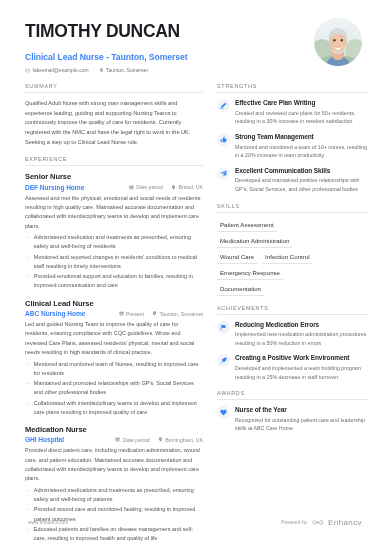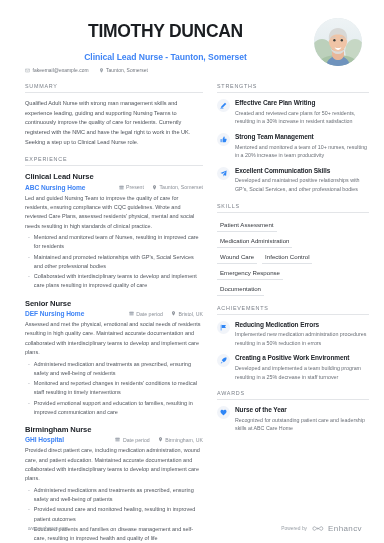--- a/index.html
+++ b/index.html
@@ -7,21 +7,21 @@
     width: 384px; height: 543px;
     background: #ffffff;
     font-family: "Liberation Sans", sans-serif;
     color: #3b3f45;
     overflow: hidden;
   }
   .page { position: relative; width: 384px; height: 543px; padding: 0; }
 
   
   .header { display: flex; align-items: flex-start; padding: 18px 22px 0 25px; }
-  .header-text { flex: 1; padding-top: 4px; text-align: center; }
+  .header-text { flex: 1; padding-top: 4px; }
   .name {
     font-size: 17.5px; font-weight: bold; letter-spacing: -0.3px;
     color: #1a1d21; line-height: 1.1;
   }
   .headline {
     font-size: 8.6px; font-weight: bold; color: #3f84f5;
     margin-top: 11px; letter-spacing: -0.05px;
   }
   .contact-row { display: flex; gap: 10px; margin-top: 6px; align-items: center; }
   .contact-item { display: flex; align-items: center; gap: 2.5px; }
@@ -78,21 +78,21 @@
 
   .skill-rows { display: flex; flex-direction: column; gap: 3px; }
   .skill-row { display: flex; gap: 5px; flex-wrap: wrap; }
   .skill {
     font-size: 6.1px; color: #32363c; padding: 2px 3px 3px 3px;
     border-bottom: 1px solid #e0e3e7; display: inline-block;
   }
 
   
   .footer {
-    position: absolute; left: 0; bottom: 10px; width: 100%;
+    position: absolute; left: 0; bottom: 16px; width: 100%;
     display: flex; align-items: center; justify-content: space-between;
     padding: 0 22px 0 28px;
   }
   .foot-url { font-size: 4.9px; color: #9aa0a7; }
   .foot-right { display: flex; align-items: center; gap: 4px; }
   .foot-powered { font-size: 4.9px; color: #9aa0a7; }
   .foot-brand { font-size: 8px; color: #8e949c; letter-spacing: 0.4px; }
   .foot-logo svg { width: 13px; height: 8px; display: block; }
 </style>
 </head>
@@ -164,20 +164,60 @@
         <div class="sec-title">SUMMARY</div>
         <div class="sec-rule"></div>
         <div class="summary-text">Qualified Adult Nurse with strong man management skills and experience leading, guiding and supporting Nursing Teams to continuously improve the quality of care for residents. Currently registered with the NMC and have the legal right to work in the UK. Seeking a step up to Clinical Lead Nurse role.</div>
       </div>
 
       <div class="section">
         <div class="sec-title">EXPERIENCE</div>
         <div class="sec-rule"></div>
 
         <div class="job">
+          <div class="job-title">Senior Nurse</div>
+          <div class="job-meta">
+            <div class="job-company">DEF Nursing Home</div>
+            <div class="meta-chip">
+              <span class="m-ico">
+                <svg viewBox="0 0 12 12">
+                    <rect x="1" y="2" width="10" height="9" rx="1" fill="#b9bec5"></rect>
+                    <rect x="1" y="2" width="10" height="2.4" fill="#a2a8b0"></rect>
+                  </svg>
+              </span>
+              <span class="m-text">Date period</span>
+            </div>
+            <div class="meta-chip">
+              <span class="m-ico">
+                <svg viewBox="0 0 12 12">
+                    <path d="M6 0.8c-2 0-3.5 1.5-3.5 3.4C2.5 7 6 11.2 6 11.2s3.5-4.2 3.5-7C9.5 2.3 8 0.8 6 0.8z" fill="#8b9098"></path>
+                    <circle cx="6" cy="4.2" r="1.2" fill="#ffffff"></circle>
+                  </svg>
+              </span>
+              <span class="m-text">Bristol, UK</span>
+            </div>
+          </div>
+          <div class="job-desc">Assessed and met the physical, emotional and social needs of residents resulting in high quality care. Maintained accurate documentation and collaborated with interdisciplinary teams to develop and implement care plans.</div>
+          <div class="bullets">
+            <div class="bullet">
+                <span class="dash">-</span>
+                <span>Administered medication and treatments as prescribed, ensuring safety and well-being of residents</span>
+              </div>
+            <div class="bullet">
+                <span class="dash">-</span>
+                <span>Monitored and reported changes in residents' conditions to medical staff resulting in timely interventions</span>
+              </div>
+            <div class="bullet">
+                <span class="dash">-</span>
+                <span>Provided emotional support and education to families, resulting in improved communication and care</span>
+              </div>
+          </div>
+        </div>
+
+        <div class="job">
           <div class="job-title">Clinical Lead Nurse</div>
           <div class="job-meta">
             <div class="job-company">ABC Nursing Home</div>
             <div class="meta-chip">
               <span class="m-ico">
                 <svg viewBox="0 0 12 12">
                     <rect x="1" y="2" width="10" height="9" rx="1" fill="#b9bec5"></rect>
                     <rect x="1" y="2" width="10" height="2.4" fill="#a2a8b0"></rect>
                   </svg>
               </span>
@@ -204,61 +244,21 @@
                 <span>Maintained and promoted relationships with GP's, Social Services and other professional bodies</span>
               </div>
             <div class="bullet">
                 <span class="dash">-</span>
                 <span>Collaborated with interdisciplinary teams to develop and implement care plans resulting in improved quality of care</span>
               </div>
           </div>
         </div>
 
         <div class="job">
-          <div class="job-title">Senior Nurse</div>
-          <div class="job-meta">
-            <div class="job-company">DEF Nursing Home</div>
-            <div class="meta-chip">
-              <span class="m-ico">
-                <svg viewBox="0 0 12 12">
-                    <rect x="1" y="2" width="10" height="9" rx="1" fill="#b9bec5"></rect>
-                    <rect x="1" y="2" width="10" height="2.4" fill="#a2a8b0"></rect>
-                  </svg>
-              </span>
-              <span class="m-text">Date period</span>
-            </div>
-            <div class="meta-chip">
-              <span class="m-ico">
-                <svg viewBox="0 0 12 12">
-                    <path d="M6 0.8c-2 0-3.5 1.5-3.5 3.4C2.5 7 6 11.2 6 11.2s3.5-4.2 3.5-7C9.5 2.3 8 0.8 6 0.8z" fill="#8b9098"></path>
-                    <circle cx="6" cy="4.2" r="1.2" fill="#ffffff"></circle>
-                  </svg>
-              </span>
-              <span class="m-text">Bristol, UK</span>
-            </div>
-          </div>
-          <div class="job-desc">Assessed and met the physical, emotional and social needs of residents resulting in high quality care. Maintained accurate documentation and collaborated with interdisciplinary teams to develop and implement care plans.</div>
-          <div class="bullets">
-            <div class="bullet">
-                <span class="dash">-</span>
-                <span>Administered medication and treatments as prescribed, ensuring safety and well-being of residents</span>
-              </div>
-            <div class="bullet">
-                <span class="dash">-</span>
-                <span>Monitored and reported changes in residents' conditions to medical staff resulting in timely interventions</span>
-              </div>
-            <div class="bullet">
-                <span class="dash">-</span>
-                <span>Provided emotional support and education to families, resulting in improved communication and care</span>
-              </div>
-          </div>
-        </div>
-
-        <div class="job">
-          <div class="job-title">Birmingham Nurse</div>
+          <div class="job-title">Medication Nurse</div>
           <div class="job-meta">
             <div class="job-company">GHI Hospital</div>
             <div class="meta-chip">
               <span class="m-ico">
                 <svg viewBox="0 0 12 12">
                     <rect x="1" y="2" width="10" height="9" rx="1" fill="#b9bec5"></rect>
                     <rect x="1" y="2" width="10" height="2.4" fill="#a2a8b0"></rect>
                   </svg>
               </span>
               <span class="m-text">Date period</span>

